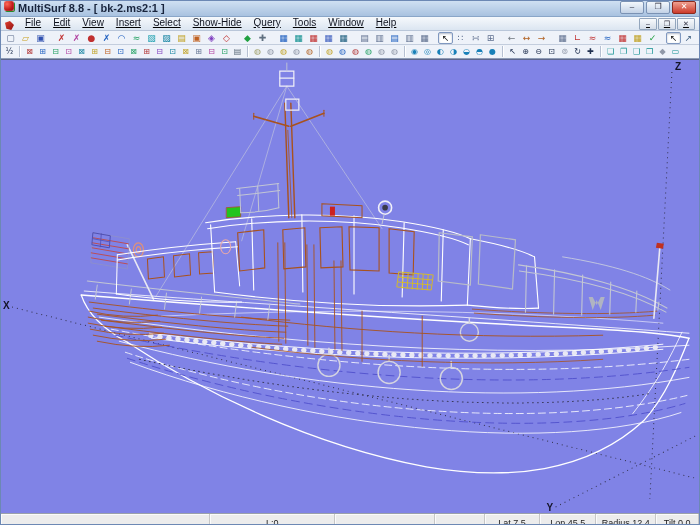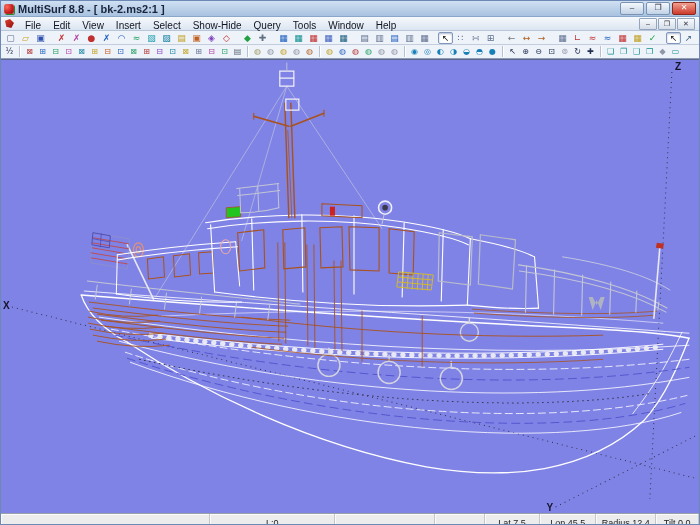--- a/index.html
+++ b/index.html
@@ -1,30 +1,30 @@
 <!DOCTYPE html>
 <html><head>
 <meta charset="utf-8">
 <style>
   html,body{margin:0;padding:0;background:#4a4a6a;}
   .window{position:relative;width:700px;height:525px;background:#dce6f4;overflow:hidden;
           font-family:"Liberation Sans",sans-serif;box-sizing:border-box;border:1px solid #6c88b4;}
   
-  .titlebar{height:15px;display:flex;align-items:center;padding:0 3px;gap:4px;
+  .titlebar{height:15px;display:flex;padding:0 3px;gap:4px;
             background:linear-gradient(#cfe0f2,#a9c2e0);border-bottom:1px solid #8aa6c8;}
   .app-icon{width:10px;height:10px;background:radial-gradient(circle at 30% 30%,#ff6a5a,#c01818 60%,#801010);
             border-radius:2px;box-shadow:inset 0 0 1px #fff,1px 1px 0 #2a8a2a;}
   .title-text{font-size:11px;font-weight:700;color:#18243c;white-space:nowrap;line-height:14px;}
   .caption-buttons{margin-left:auto;display:flex;gap:2px;}
   .cap-btn{width:22px;height:11px;font-size:8px;line-height:10px;text-align:center;color:#223;
            background:linear-gradient(#f4f8fc,#c2d2e6);border:1px solid #7a92b4;border-radius:2px;cursor:default;}
   .cap-btn.close{background:linear-gradient(#f0a090,#cc3a2a);color:#fff;border-color:#8a2a1e;}
   
-  .menubar{height:13px;display:flex;align-items:center;padding:0 4px;gap:0;
-           background:linear-gradient(#f6f9fc,#dbe5f1);border-bottom:1px solid #b9c6d9;}
+  .menubar{height:13px;display:flex;align-items:flex-end;padding:0 4px;gap:0;
+           background:linear-gradient(#f6f9fc,#dbe5f1);border-bottom:1px solid #b9c6d9;text-decoration:underline;}
   .doc-icon{width:9px;height:9px;margin-right:5px;background:linear-gradient(135deg,#e04030,#901010);
             clip-path:polygon(0 20%,55% 0,100% 45%,70% 100%,15% 85%);}
   .menu-item{font-size:10px;color:#101420;padding:0 6px;line-height:13px;cursor:default;}
   .mdi-buttons{margin-left:auto;display:flex;gap:1px;}
   .mdi-btn{width:16px;height:10px;font-size:7px;line-height:9px;text-align:center;color:#334;
            background:linear-gradient(#f8fafc,#d4dde8);border:1px solid #93a6bd;border-radius:1px;}
   
   .toolbar{height:13px;display:flex;align-items:center;background:#eef2f9;padding:0 2px;
            border-bottom:1px solid #c3cddd;}
   .toolbar.last{border-bottom:1px solid #8e9cb6;}

